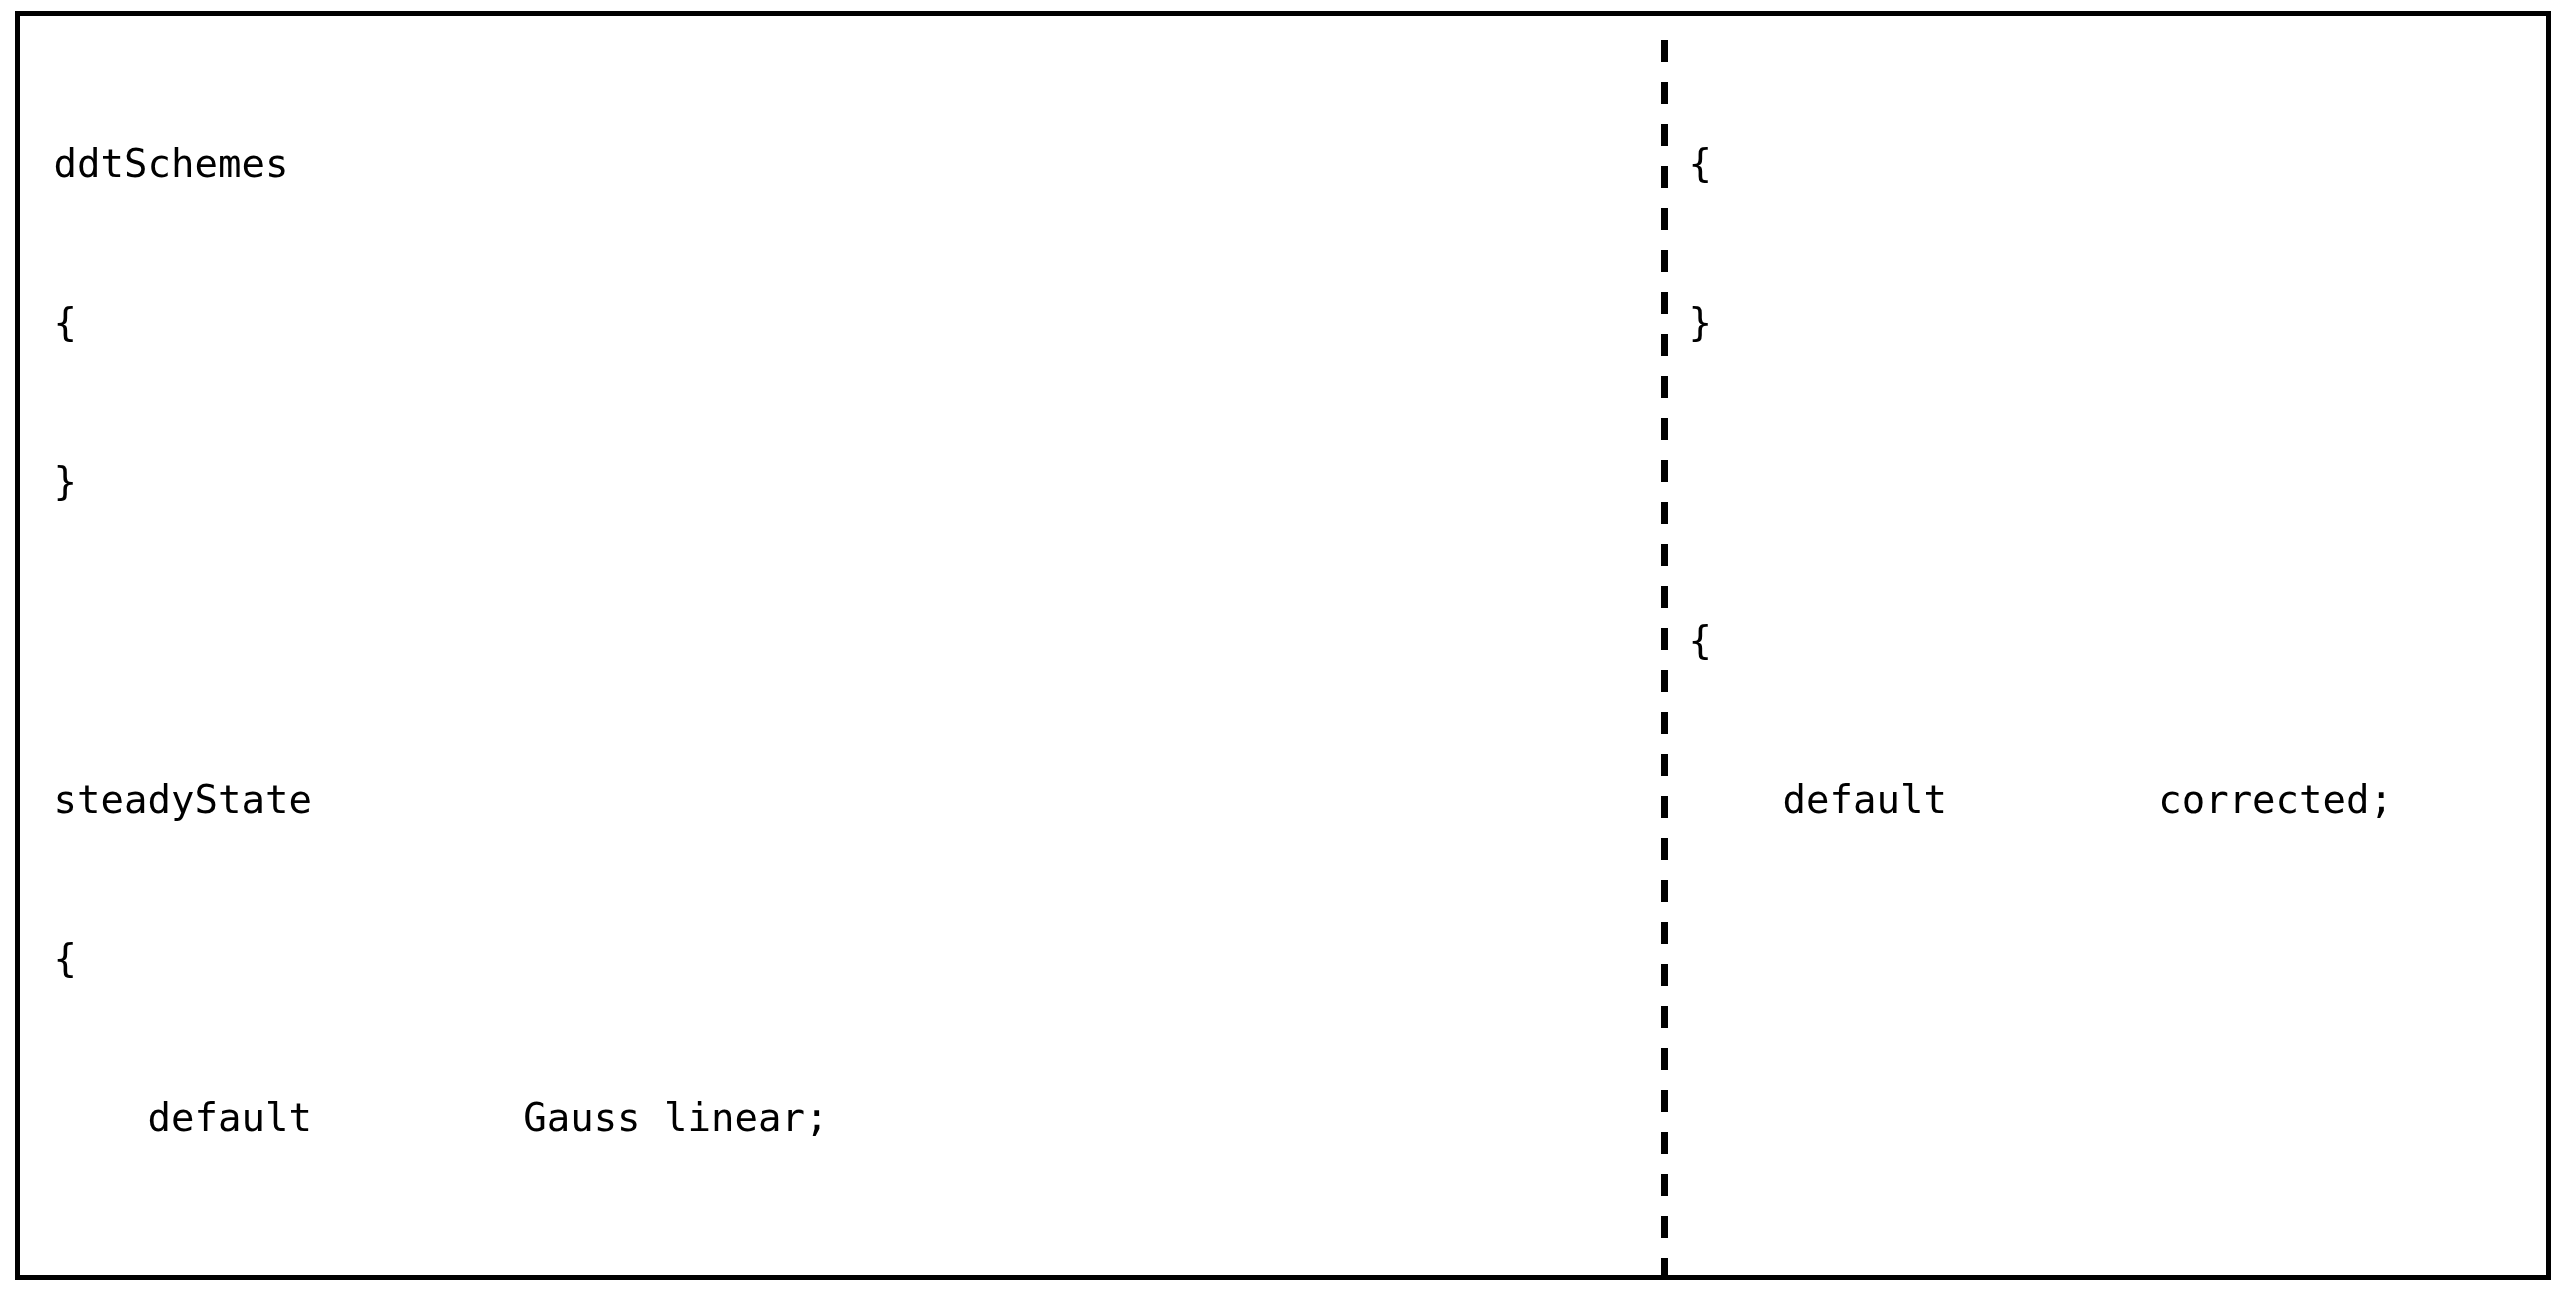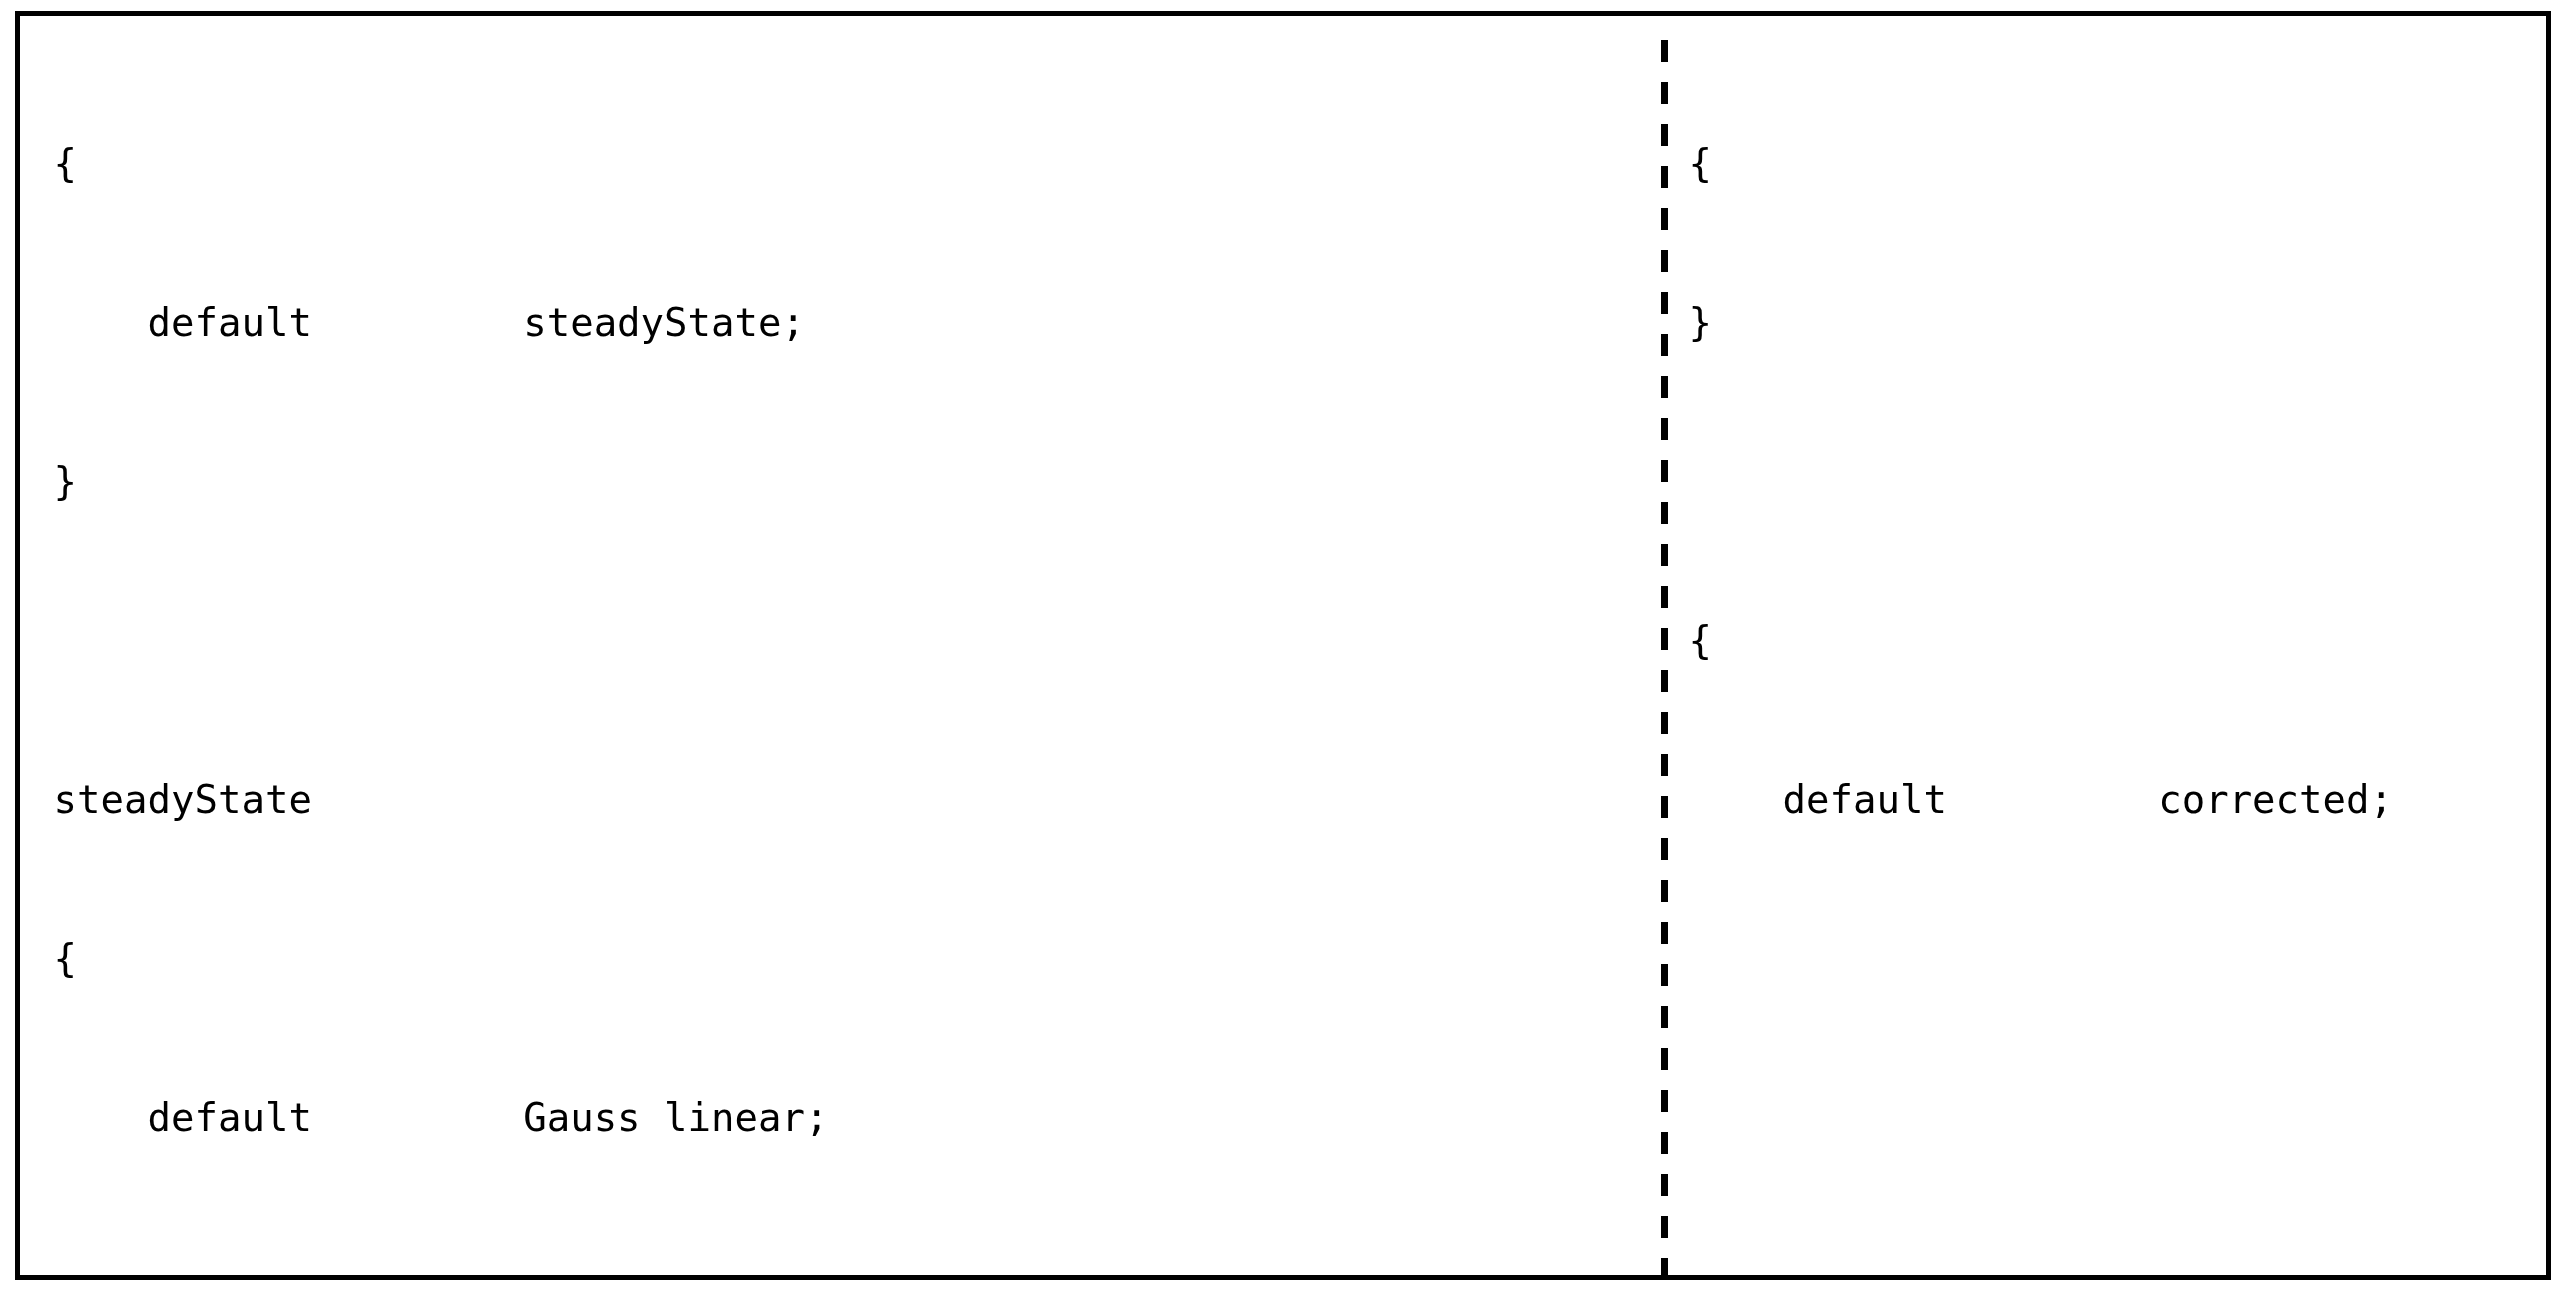--- a/index.html
+++ b/index.html
@@ -61,22 +61,22 @@
   .blank-line { display: block; height: 53px; }
 </style>
 </head>
 <body>
 
 <div id="frame">
 
   <div id="divider"></div>
 
   <div id="col-left" class="code-col">
+    <span class="code-line">ddtSchemes</span>
     <span class="code-line">{</span>
-    <span class="code-line">    default         steadyState;</span>
     <span class="code-line">}</span>
     <span class="blank-line"></span>
     <span class="code-line">steadyState</span>
     <span class="code-line">{</span>
     <span class="code-line">    default         Gauss linear;</span>
     
     
     
     
     

